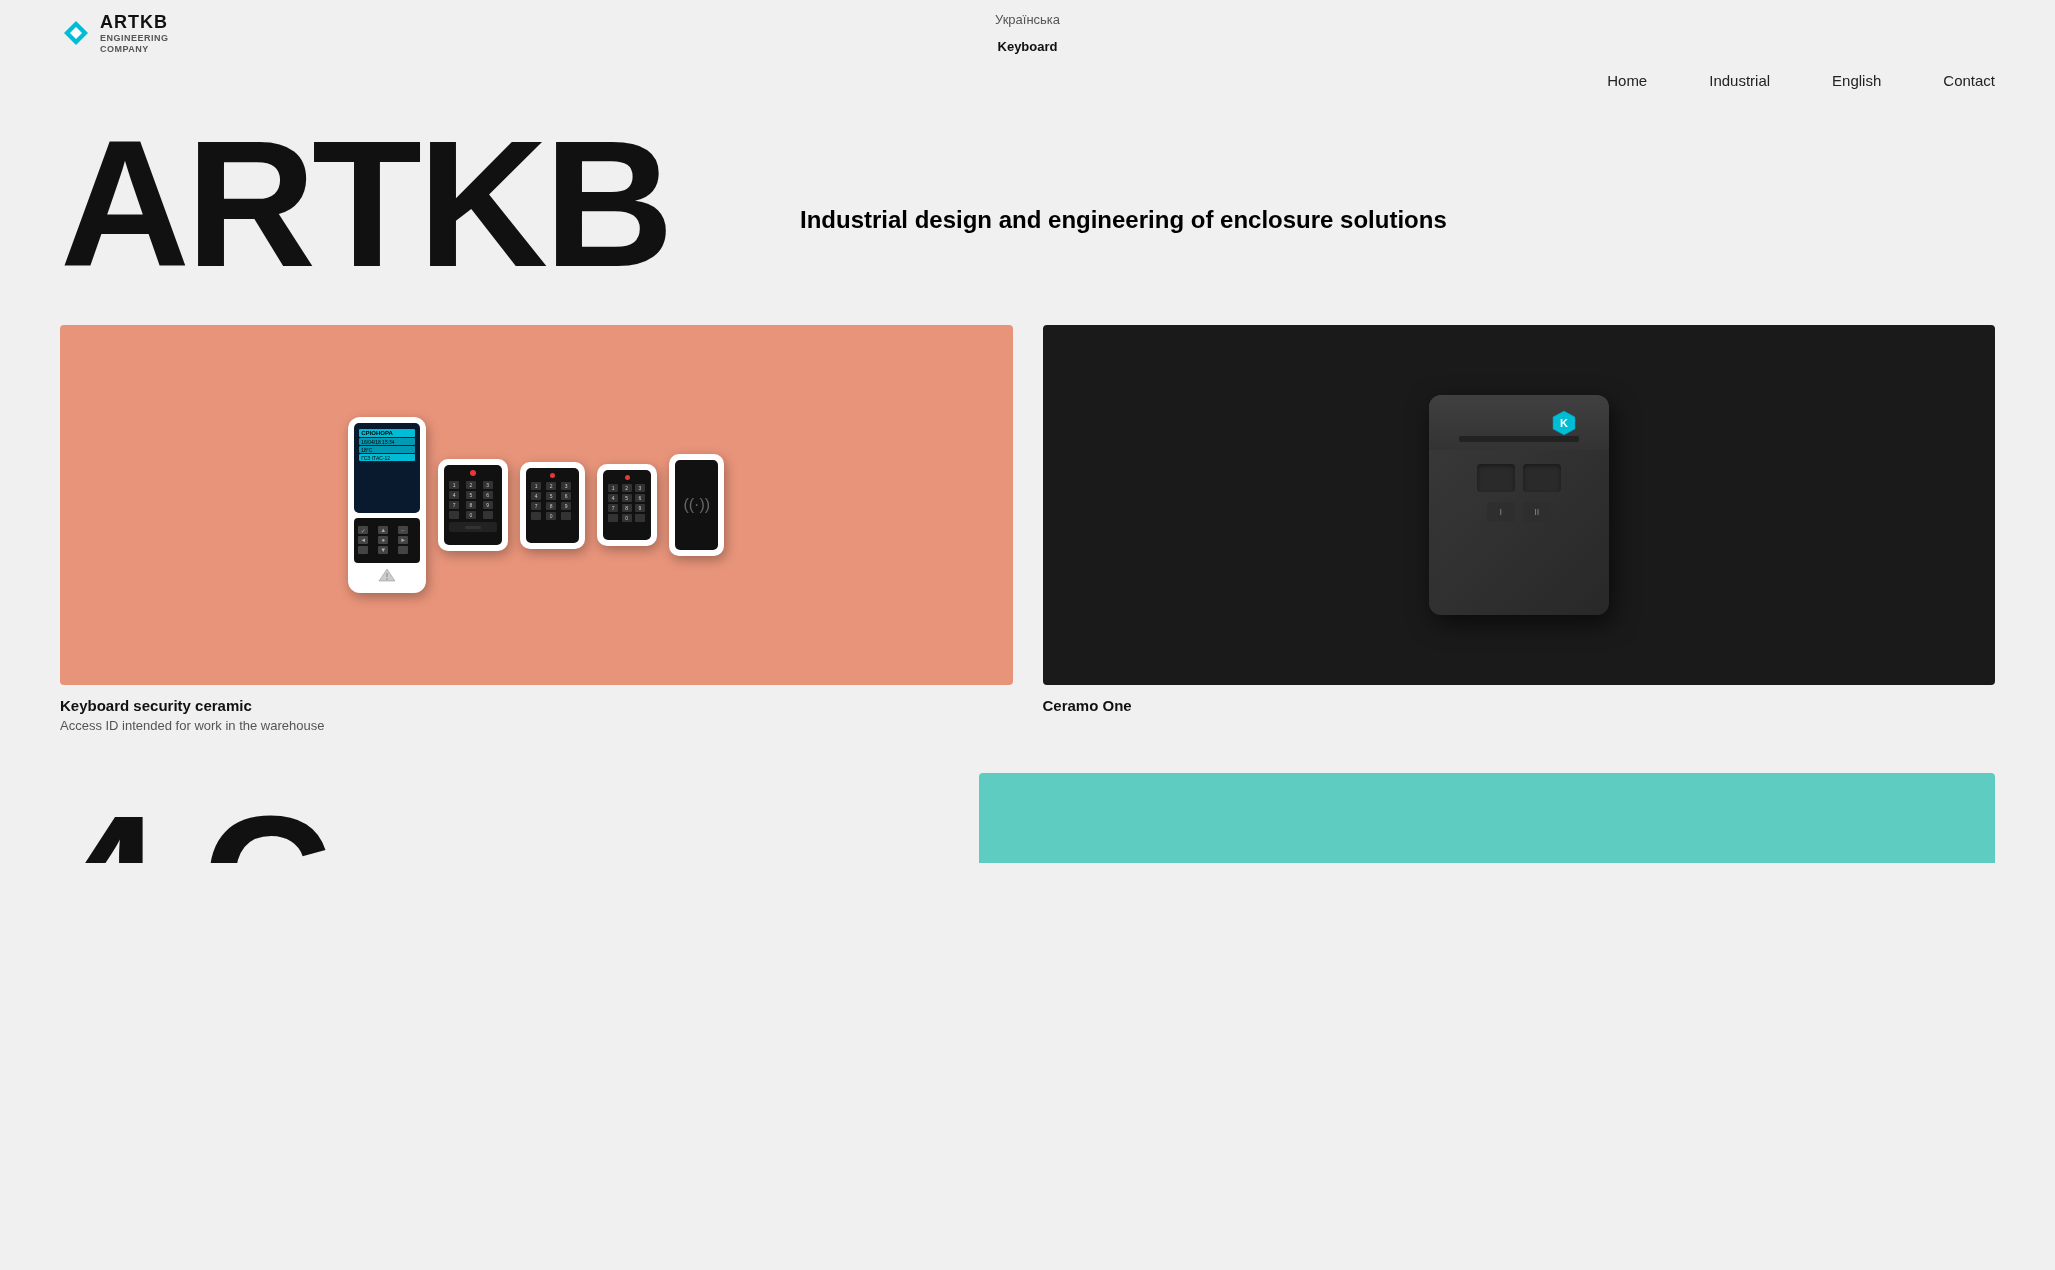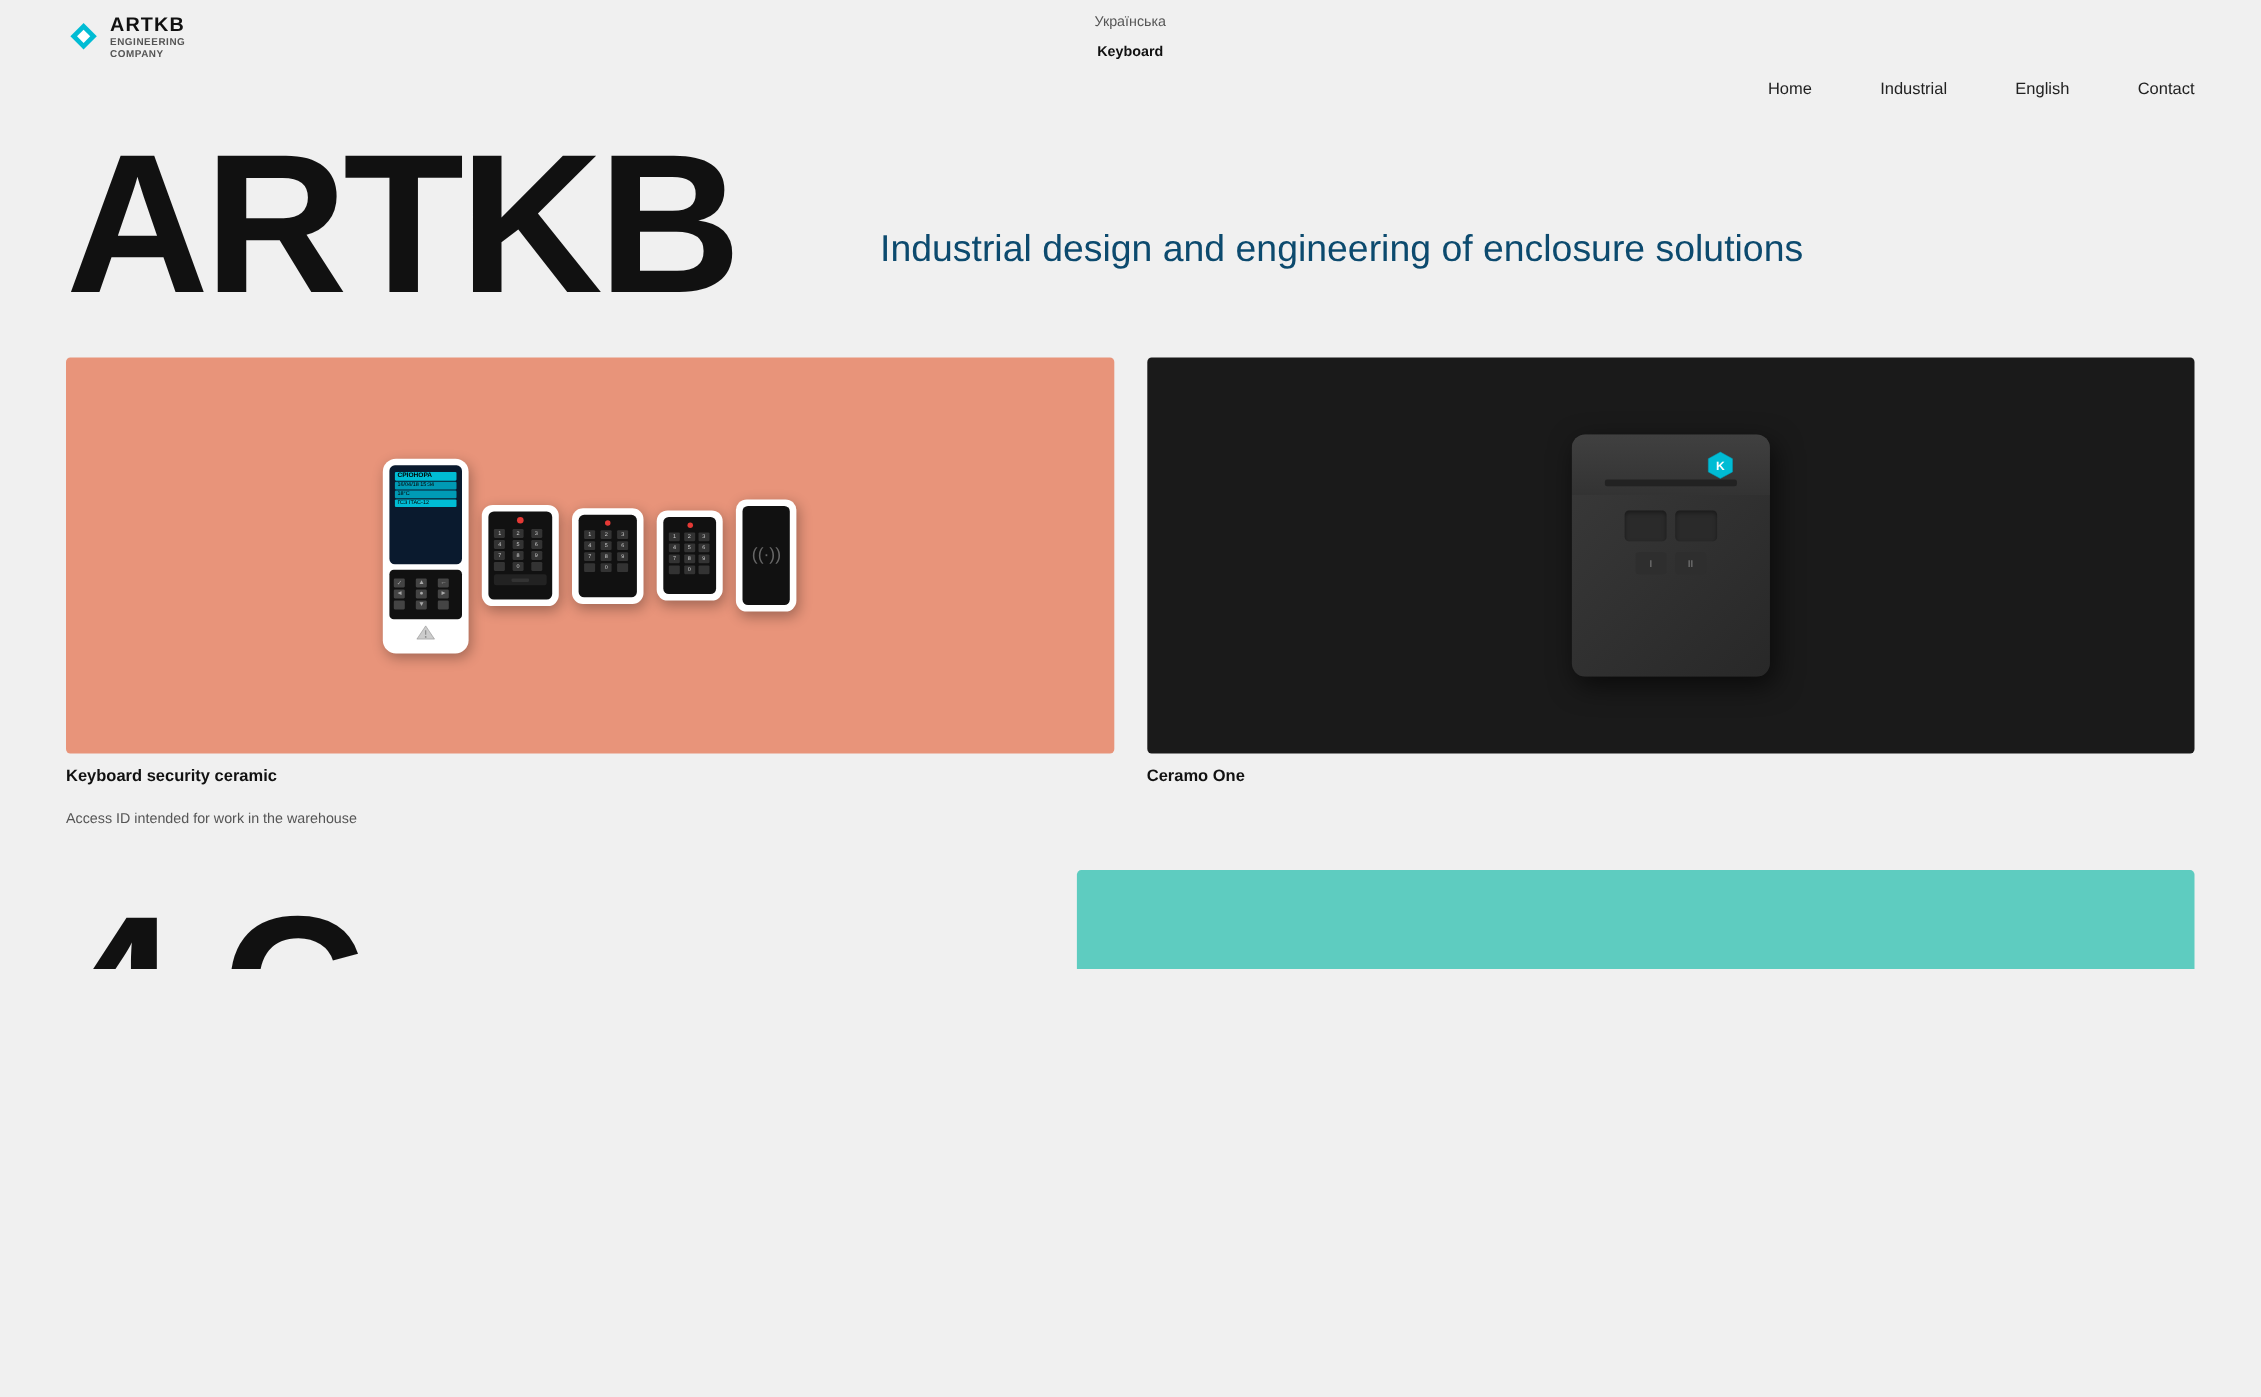--- a/index.html
+++ b/index.html
@@ -99,23 +99,23 @@
       color: #111;
       line-height: 0.9;
       flex: 0 0 auto;
       width: 700px;
     }
 
     .hero-tagline {
       flex: 1;
       padding-left: 40px;
       padding-top: 80px;
-      font-size: 34px;
-      font-weight: 400;
-      color: #0c4a6e;
+      font-size: 24px;
+      font-weight: 700;
+      color: #000000;
       line-height: 1.4;
     }
 
     
     .portfolio-grid {
       display: grid;
       grid-template-columns: 1fr 1fr;
       gap: 30px;
       padding: 0 60px 40px 60px;
     }
@@ -134,21 +134,21 @@
     .portfolio-card .card-title {
       font-size: 15px;
       font-weight: 700;
       color: #111;
       margin-top: 12px;
     }
 
     .portfolio-card .card-desc {
       font-size: 13px;
       color: #555;
-      margin-top: 22px;
+      margin-top: 4px;
     }
 
     
     .card-keyboard .image-wrapper {
       background-color: #e8947a;
       display: flex;
       align-items: center;
       justify-content: center;
       position: relative;
     }

